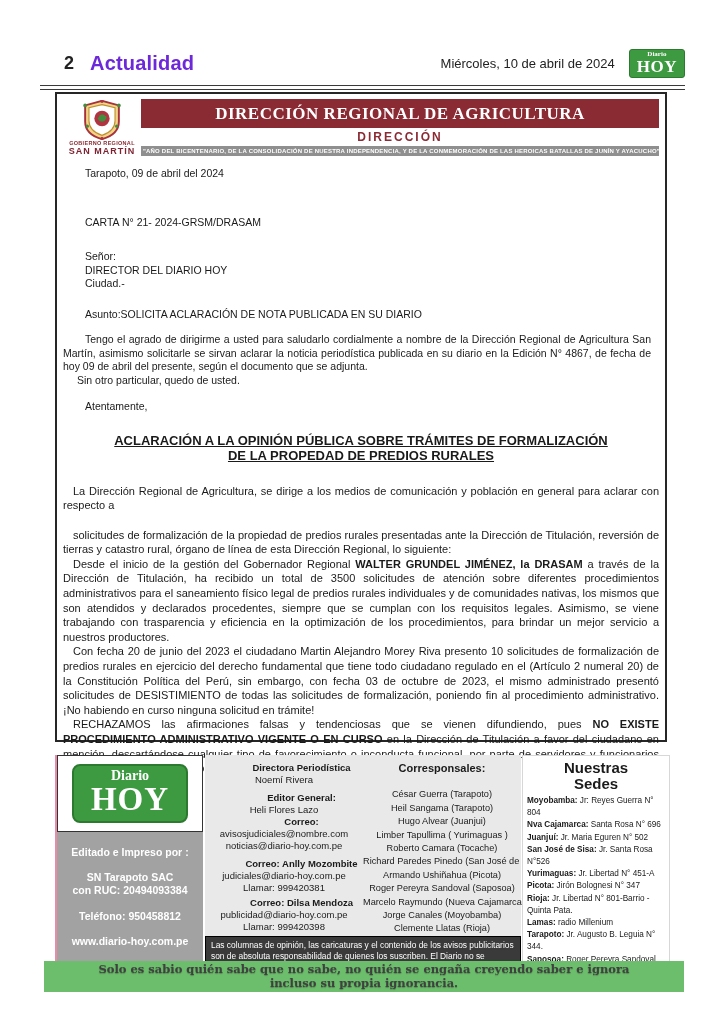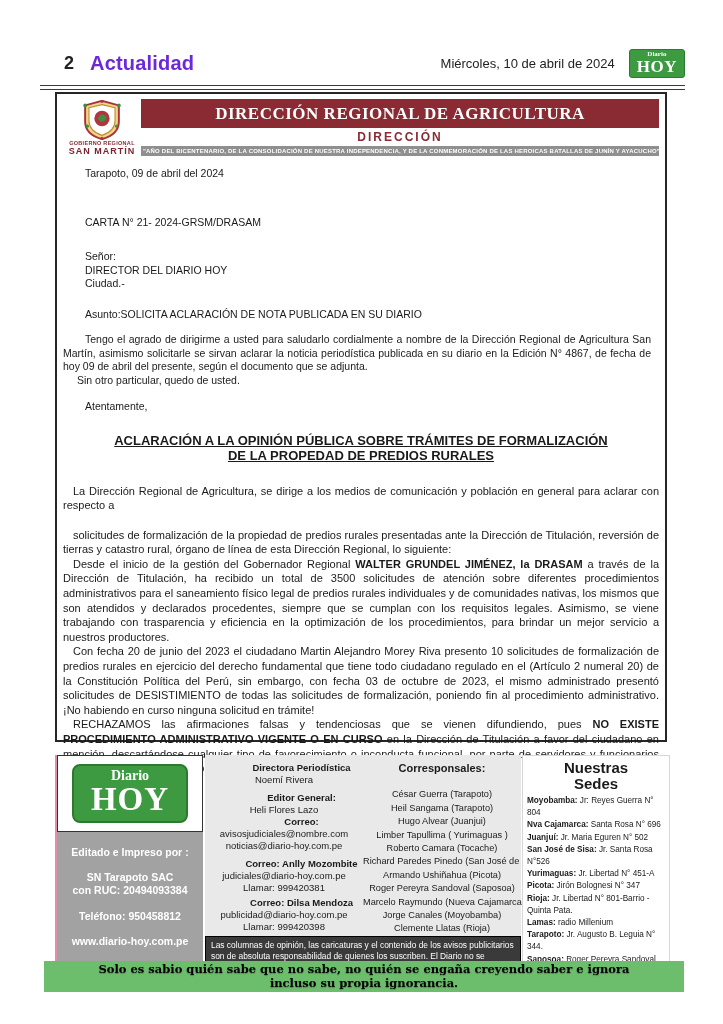--- a/index.html
+++ b/index.html
@@ -78,21 +78,21 @@
   .disclaimer { background:#3a3a3a; border:1px solid #000; color:#fff; font-size:8.4px;
                 line-height:1.32; padding:3px 5px; margin:0 0 2px 0; }
 
   .offices { position:absolute; left:522px; top:755px; width:148px; height:207px;
              box-sizing:border-box; background:#fff; border:1px solid #d7d7d7; padding:2px 4px; }
   .off-title { text-align:center; font-weight:bold; font-size:15px; line-height:16px; margin:2px 0 3px; }
   .off-item { font-size:8.2px; line-height:12.2px; }
   .off-item .city { font-weight:bold; }
 
   .quote-banner { position:absolute; left:44px; top:961px; width:640px; height:31px; background:#6cbd6c;
-                  color:#000000; display:flex; align-items:center; justify-content:center; text-align:center; }
+                  color:#404040; display:flex; align-items:center; justify-content:center; text-align:center; }
   .quote-banner .qtext { max-width:560px; font-family:"DejaVu Serif",serif; font-weight:bold;
                          font-size:11.5px; line-height:13.5px; text-shadow:0 1px 1px rgba(0,0,0,.25); }
 </style>
 </head>
 <body>
 
 <div class="page">
 
   <header class="masthead">
     <span class="pnum">2</span>

